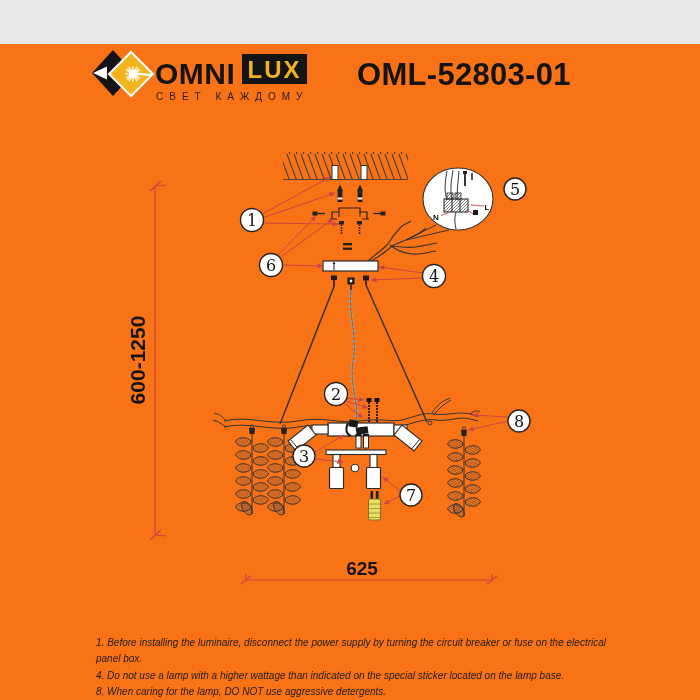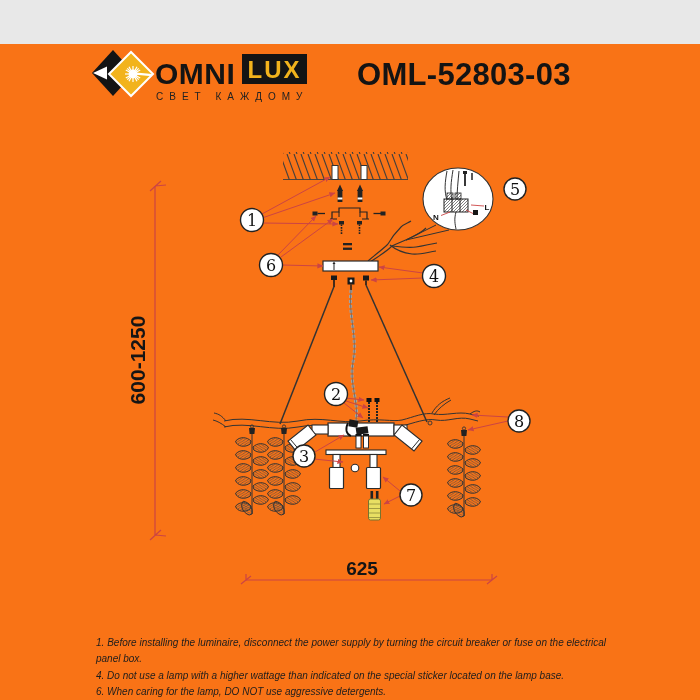--- a/index.html
+++ b/index.html
@@ -45,21 +45,21 @@
           <line x1="35.8" y1="32" x2="50.2" y2="24"></line>
         </g>
         <circle cx="43" cy="28" r="4.4" fill="#ffffff"></circle>
         <line x1="46" y1="27.7" x2="62" y2="29.2" stroke="#ffffff" stroke-width="2.2"></line>
       </g>
       <text x="65" y="38" font-family="Liberation Sans, sans-serif" font-size="30" font-weight="bold" fill="#141414" letter-spacing="0.5">OMNI</text>
       <rect x="152" y="8" width="65" height="30" fill="#141414"></rect>
       <text x="184.5" y="32" text-anchor="middle" font-family="Liberation Sans, sans-serif" font-size="24" font-weight="bold" fill="#f2b31c" letter-spacing="2">LUX</text>
       <text x="66" y="54" font-family="Liberation Sans, sans-serif" font-size="10" fill="#222222" letter-spacing="6">СВЕТ КАЖДОМУ</text>
     </svg>
-    <div class="model">OML-52803-03</div>
+    <div class="model">OML-52803-01</div>
   </div>
 
   <svg class="diagram-svg" width="700" height="700" viewBox="0 0 700 700">
     <defs>
       <pattern id="ch" width="7" height="27.5" patternUnits="userSpaceOnUse">
         <path d="M0,0 L10,27.5 M-7,0 L3,27.5 M7,0 L17,27.5" stroke="#3d3d3d" stroke-width="1.1" fill="none"></path>
       </pattern>
       <pattern id="lh" width="3" height="3" patternUnits="userSpaceOnUse">
         <path d="M0,3 L3,0" stroke="#4a4a4a" stroke-width="0.7" fill="none"></path>
       </pattern>
@@ -305,16 +305,16 @@
     <g>
       <line x1="246" y1="536" x2="492" y2="536" stroke="#cc4444" stroke-width="1.2"></line>
       <path d="M246,536 L246,530 M241,540 L251,532 M492,536 L492,530 M487,540 L497,532" stroke="#cc4444" stroke-width="1.2" fill="none"></path>
       <text x="362" y="531" text-anchor="middle" font-family="Liberation Sans, sans-serif" font-size="19" font-weight="bold" fill="#151515">625</text>
     </g>
   </svg>
 
   <div class="instructions">
     <p>1. Before installing the luminaire, disconnect the power supply by turning the circuit breaker or fuse on the electrical panel box.</p>
     <p>4. Do not use a lamp with a higher wattage than indicated on the special sticker located on the lamp base.</p>
-    <p>6. When caring for the lamp, DO NOT use aggressive detergents.</p>
+    <p>8. When caring for the lamp, DO NOT use aggressive detergents.</p>
   </div>
 
 </div>
 
 </body></html>

